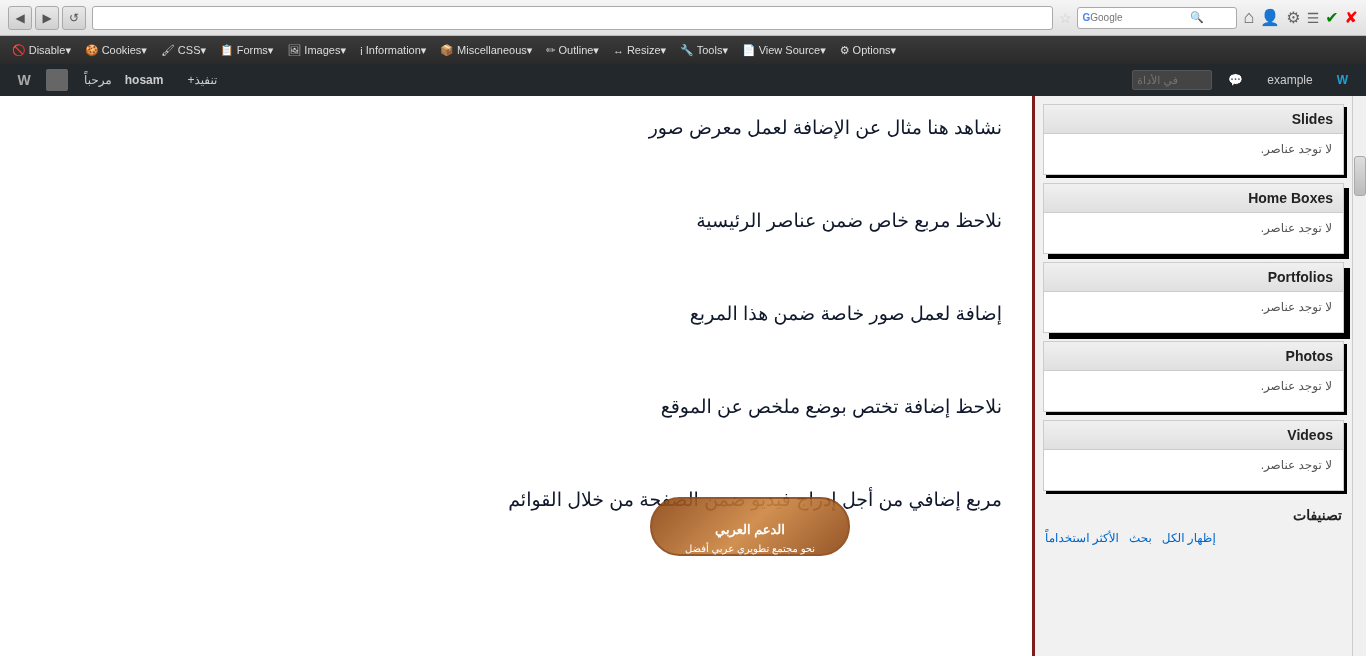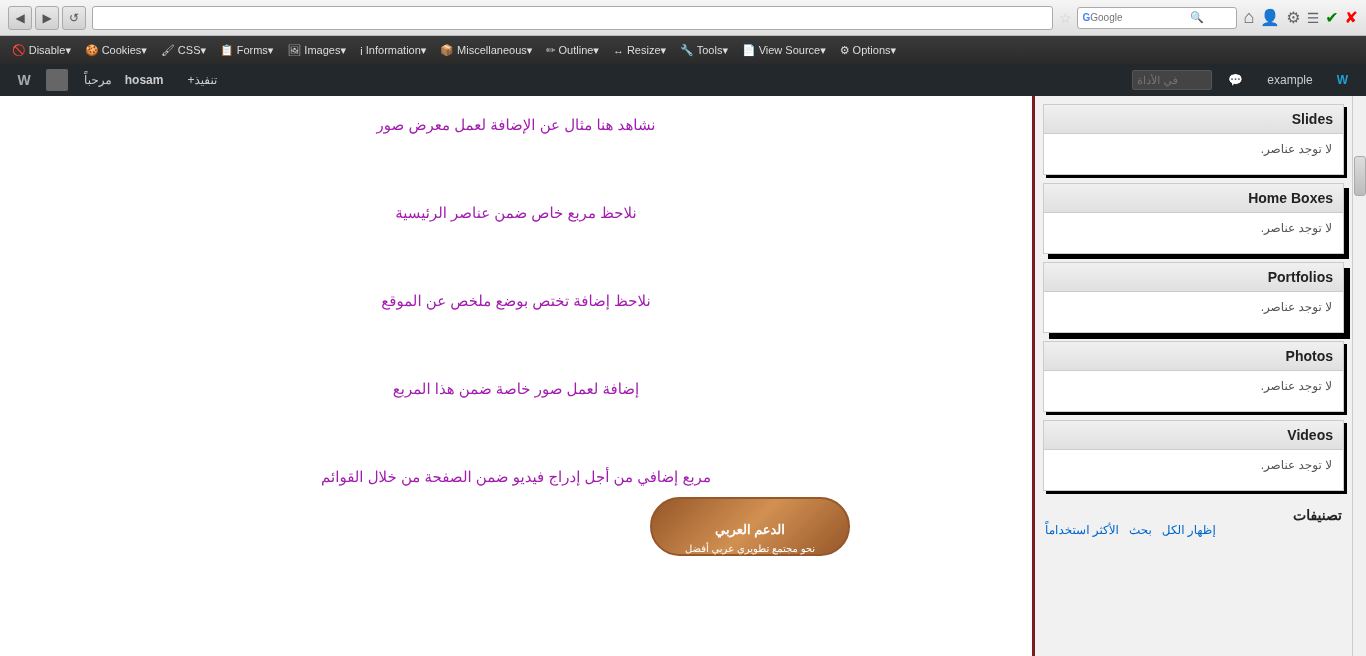--- a/index.html
+++ b/index.html
@@ -104,24 +104,24 @@
 
     
     .left-content {
       flex: 1;
       padding: 20px 30px;
       background: #fff;
       direction: rtl;
       text-align: right;
     }
     .content-note {
-      color: #a21caf;
-      font-size: 15px;
+      color: #0f172a;
+      font-size: 19px;
       margin-bottom: 70px;
-      text-align: center;
+      text-align: right;
     }
 
     
     .right-sidebar {
       width: 320px;
       background: #f1f1f1;
       border-left: 3px solid #7f1d1d;
       overflow-y: auto;
       direction: rtl;
     }
@@ -197,21 +197,21 @@
     
     .categories-section {
       direction: rtl;
       padding: 8px 10px;
       font-size: 13px;
     }
     .cat-title {
       font-weight: bold;
       font-size: 14px;
       color: #222;
-      margin-bottom: 0;
+      margin-bottom: 8px;
       text-align: right;
     }
     .cat-links {
       display: flex;
       gap: 10px;
       justify-content: flex-end;
       font-size: 12px;
       color: #0066cc;
     }
     .cat-links span { cursor: pointer; }
@@ -334,22 +334,22 @@
       <span style="color:#21a0d2;font-weight:bold;">W</span>
     </div>
   </div>
 </div>
 
 <div class="main-area" style="position:relative;">
 
   <div class="left-content">
     <div class="content-note">نشاهد هنا مثال عن الإضافة لعمل معرض صور</div>
     <div class="content-note">نلاحظ مربع خاص ضمن عناصر الرئيسية</div>
+    <div class="content-note">إضافة لعمل صور خاصة ضمن هذا المربع</div>
     <div class="content-note">نلاحظ إضافة تختص بوضع ملخص عن الموقع</div>
-    <div class="content-note">إضافة لعمل صور خاصة ضمن هذا المربع</div>
     <div class="content-note">مربع إضافي من أجل إدراج فيديو ضمن الصفحة من خلال القوائم</div>
   </div>
 
   <div class="right-sidebar">
 
     <div class="widget-box">
       <div class="widget-header">
         <span>Slides</span>
       </div>
       <div class="widget-body">

